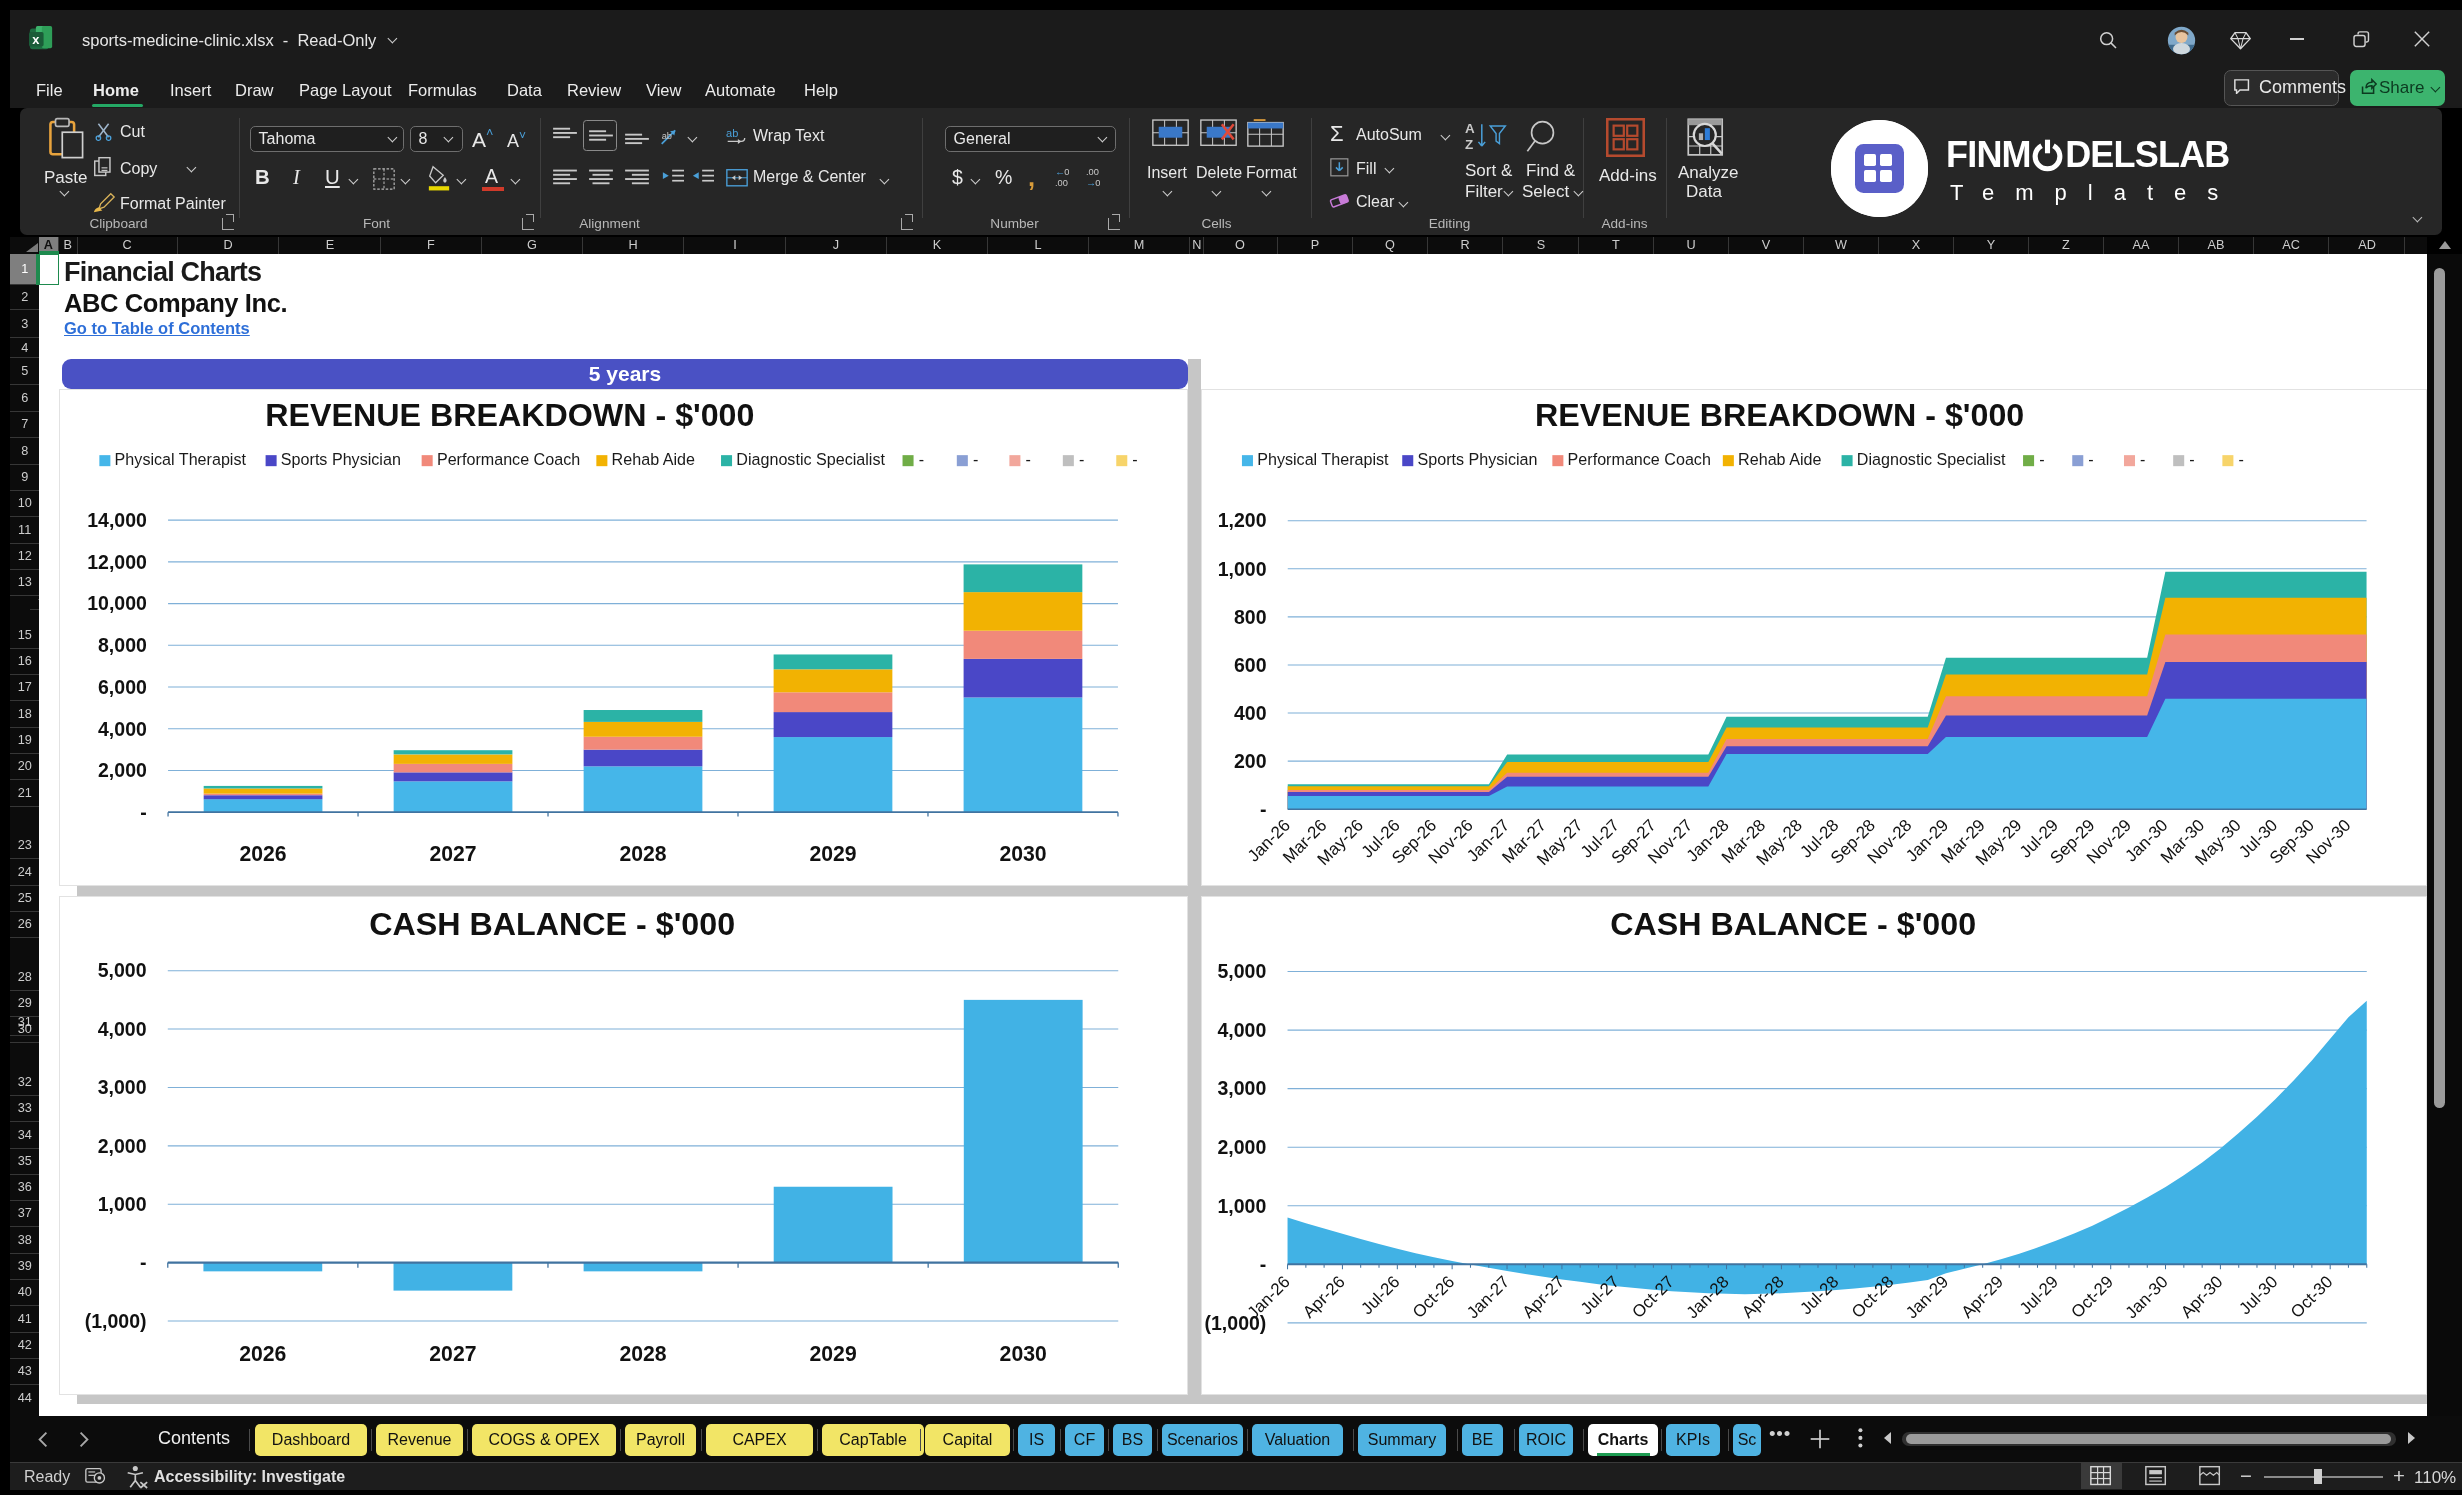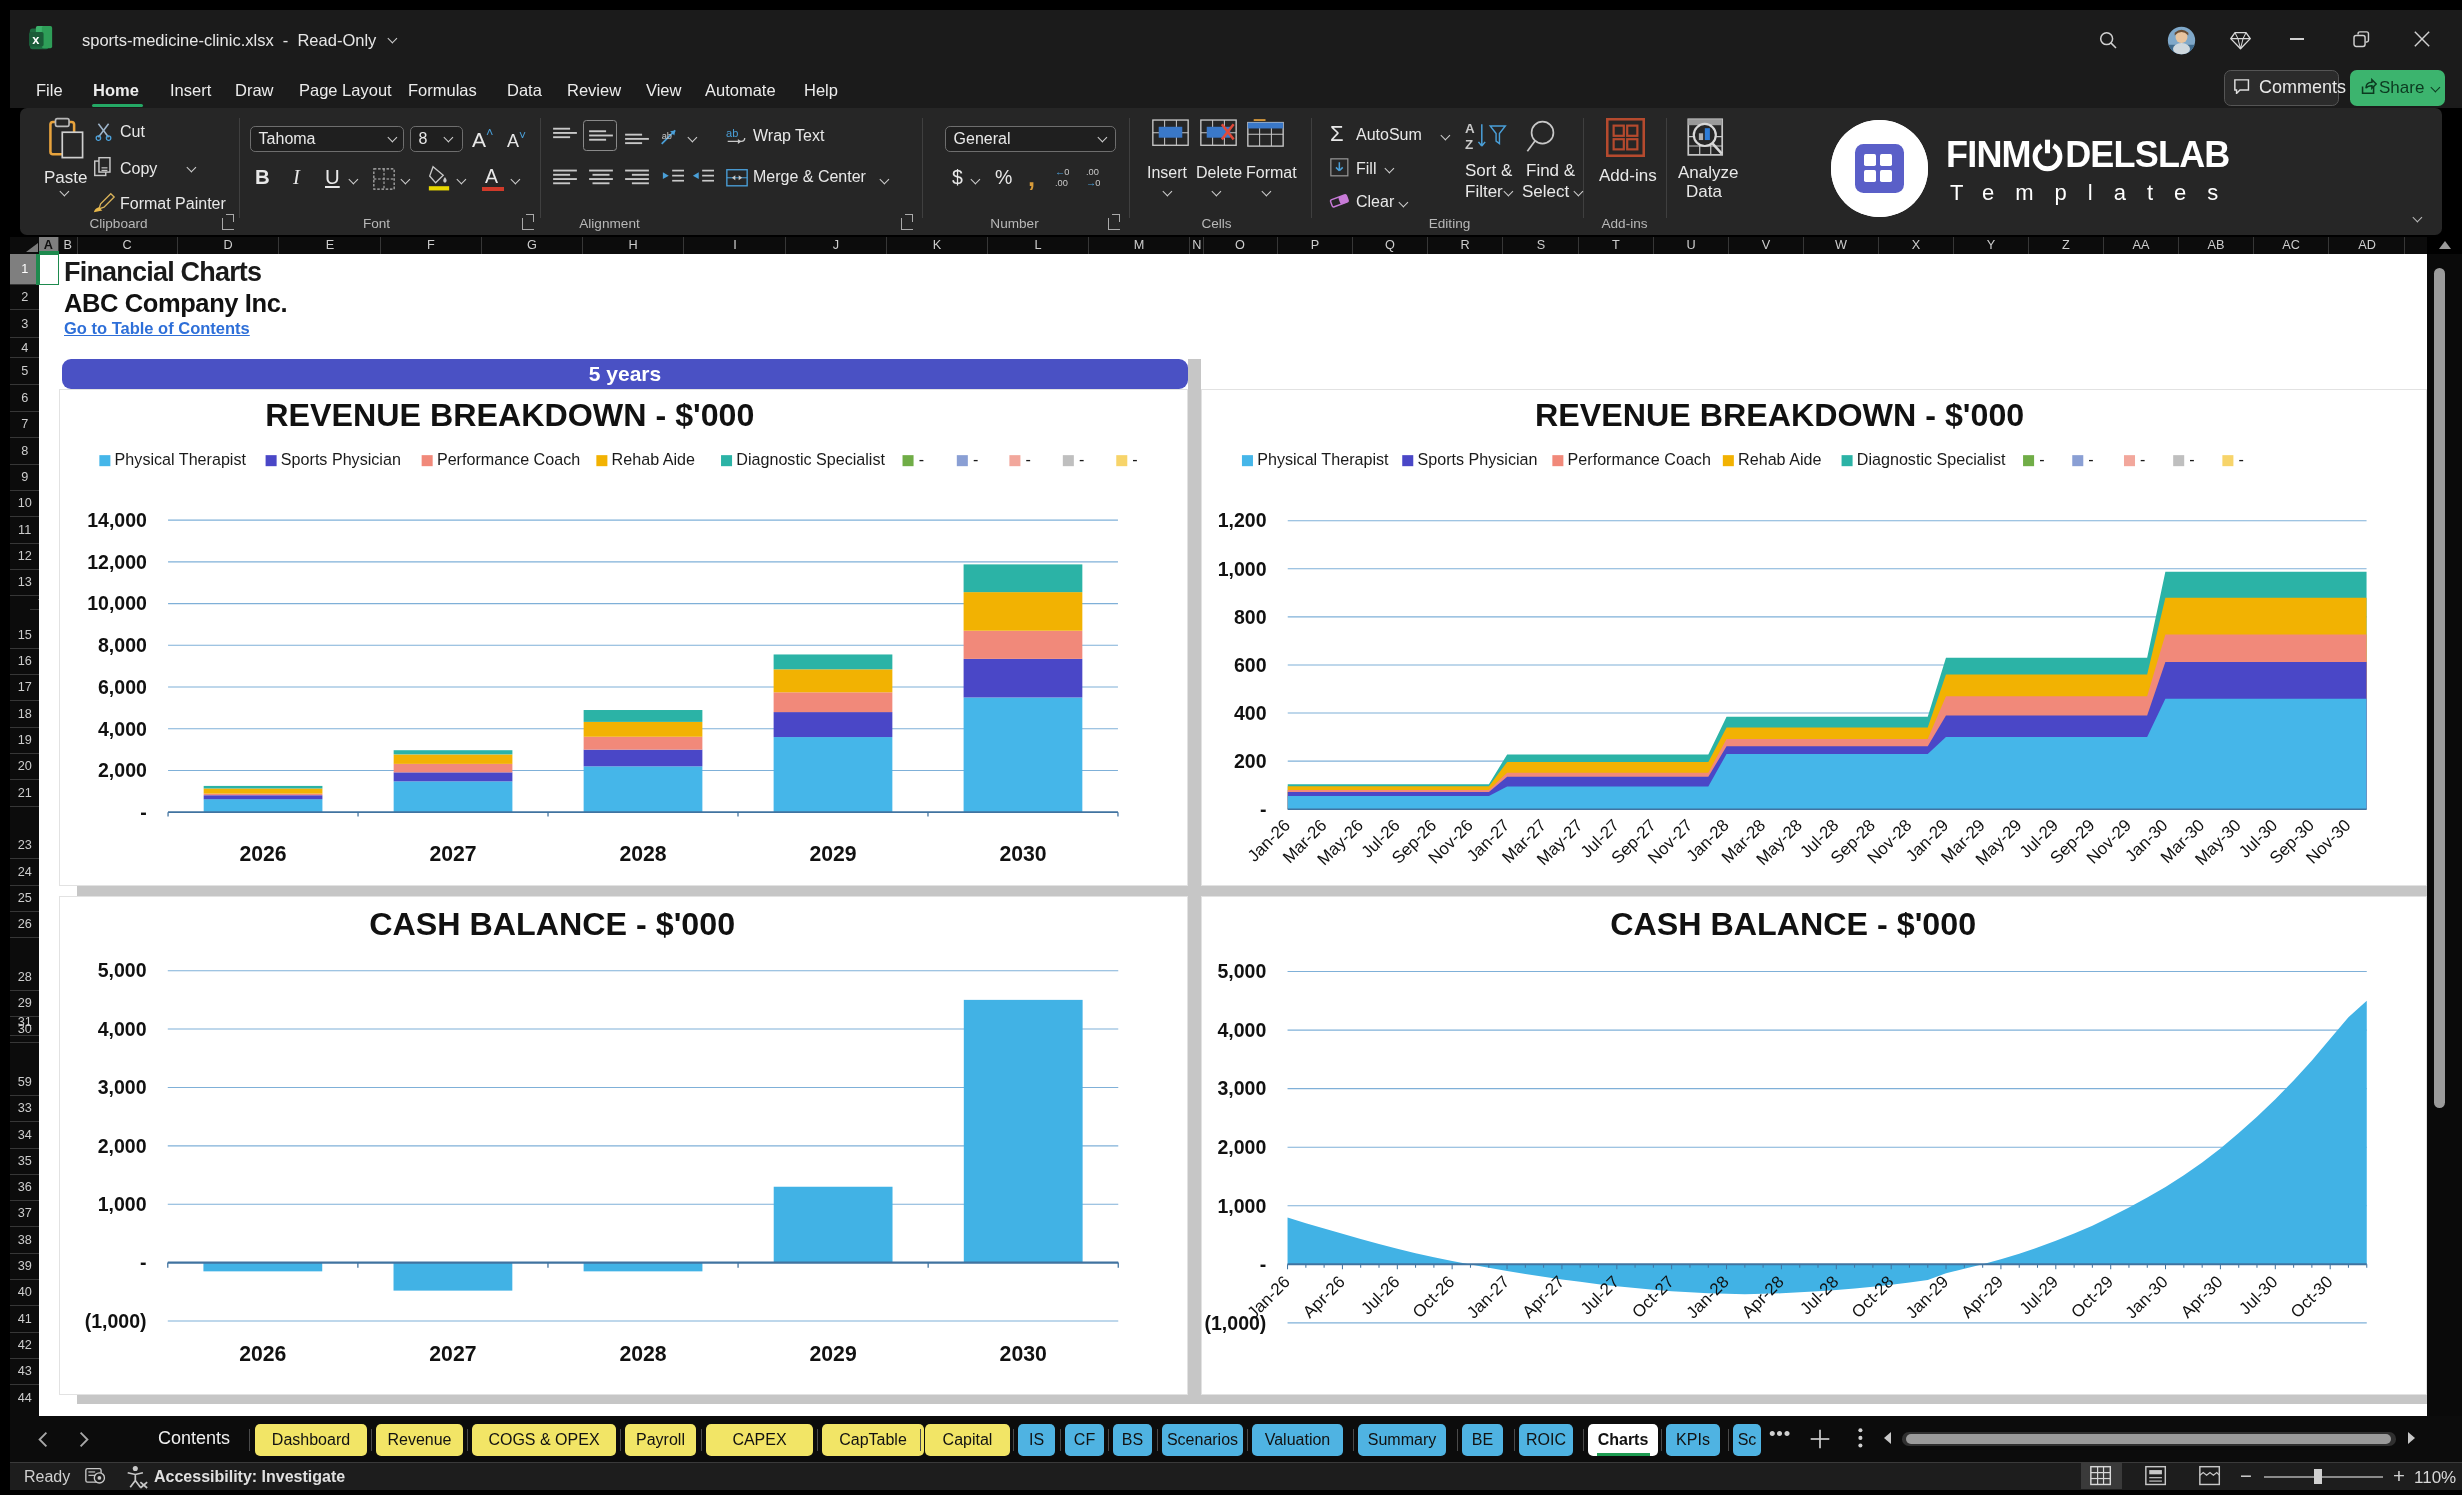--- a/index.html
+++ b/index.html
@@ -404,21 +404,21 @@
 <div class="rh" style="top:807px;height:25.5px;line-height:25.5px;margin-left:40px;">22</div>
 <div class="rh" style="top:833px;height:25.5px;line-height:25.5px;">23</div>
 <div class="rh" style="top:860px;height:25.5px;line-height:25.5px;">24</div>
 <div class="rh" style="top:886px;height:25.5px;line-height:25.5px;">25</div>
 <div class="rh" style="top:912px;height:25.5px;line-height:25.5px;">26</div>
 <div class="rh" style="top:938px;height:25.5px;line-height:25.5px;margin-left:30px;">27</div>
 <div class="rh" style="top:965px;height:25.5px;line-height:25.5px;">28</div>
 <div class="rh" style="top:991px;height:25.5px;line-height:25.5px;">29</div>
 <div class="rh" style="top:1017px;height:25.5px;line-height:25.5px;">30</div>
 <div class="rh" style="top:1010px;height:25.5px;line-height:25.5px;">31</div>
-<div class="rh" style="top:1070px;height:25.5px;line-height:25.5px;">59</div>
+<div class="rh" style="top:1070px;height:25.5px;line-height:25.5px;">32</div>
 <div class="rh" style="top:1096px;height:25.5px;line-height:25.5px;">33</div>
 <div class="rh" style="top:1123px;height:25.5px;line-height:25.5px;">34</div>
 <div class="rh" style="top:1149px;height:25.5px;line-height:25.5px;">35</div>
 <div class="rh" style="top:1175px;height:25.5px;line-height:25.5px;">36</div>
 <div class="rh" style="top:1201px;height:25.5px;line-height:25.5px;">37</div>
 <div class="rh" style="top:1228px;height:25.5px;line-height:25.5px;">38</div>
 <div class="rh" style="top:1254px;height:25.5px;line-height:25.5px;">39</div>
 <div class="rh" style="top:1280px;height:25.5px;line-height:25.5px;">40</div>
 <div class="rh" style="top:1307px;height:25.5px;line-height:25.5px;">41</div>
 <div class="rh" style="top:1333px;height:25.5px;line-height:25.5px;">42</div>

